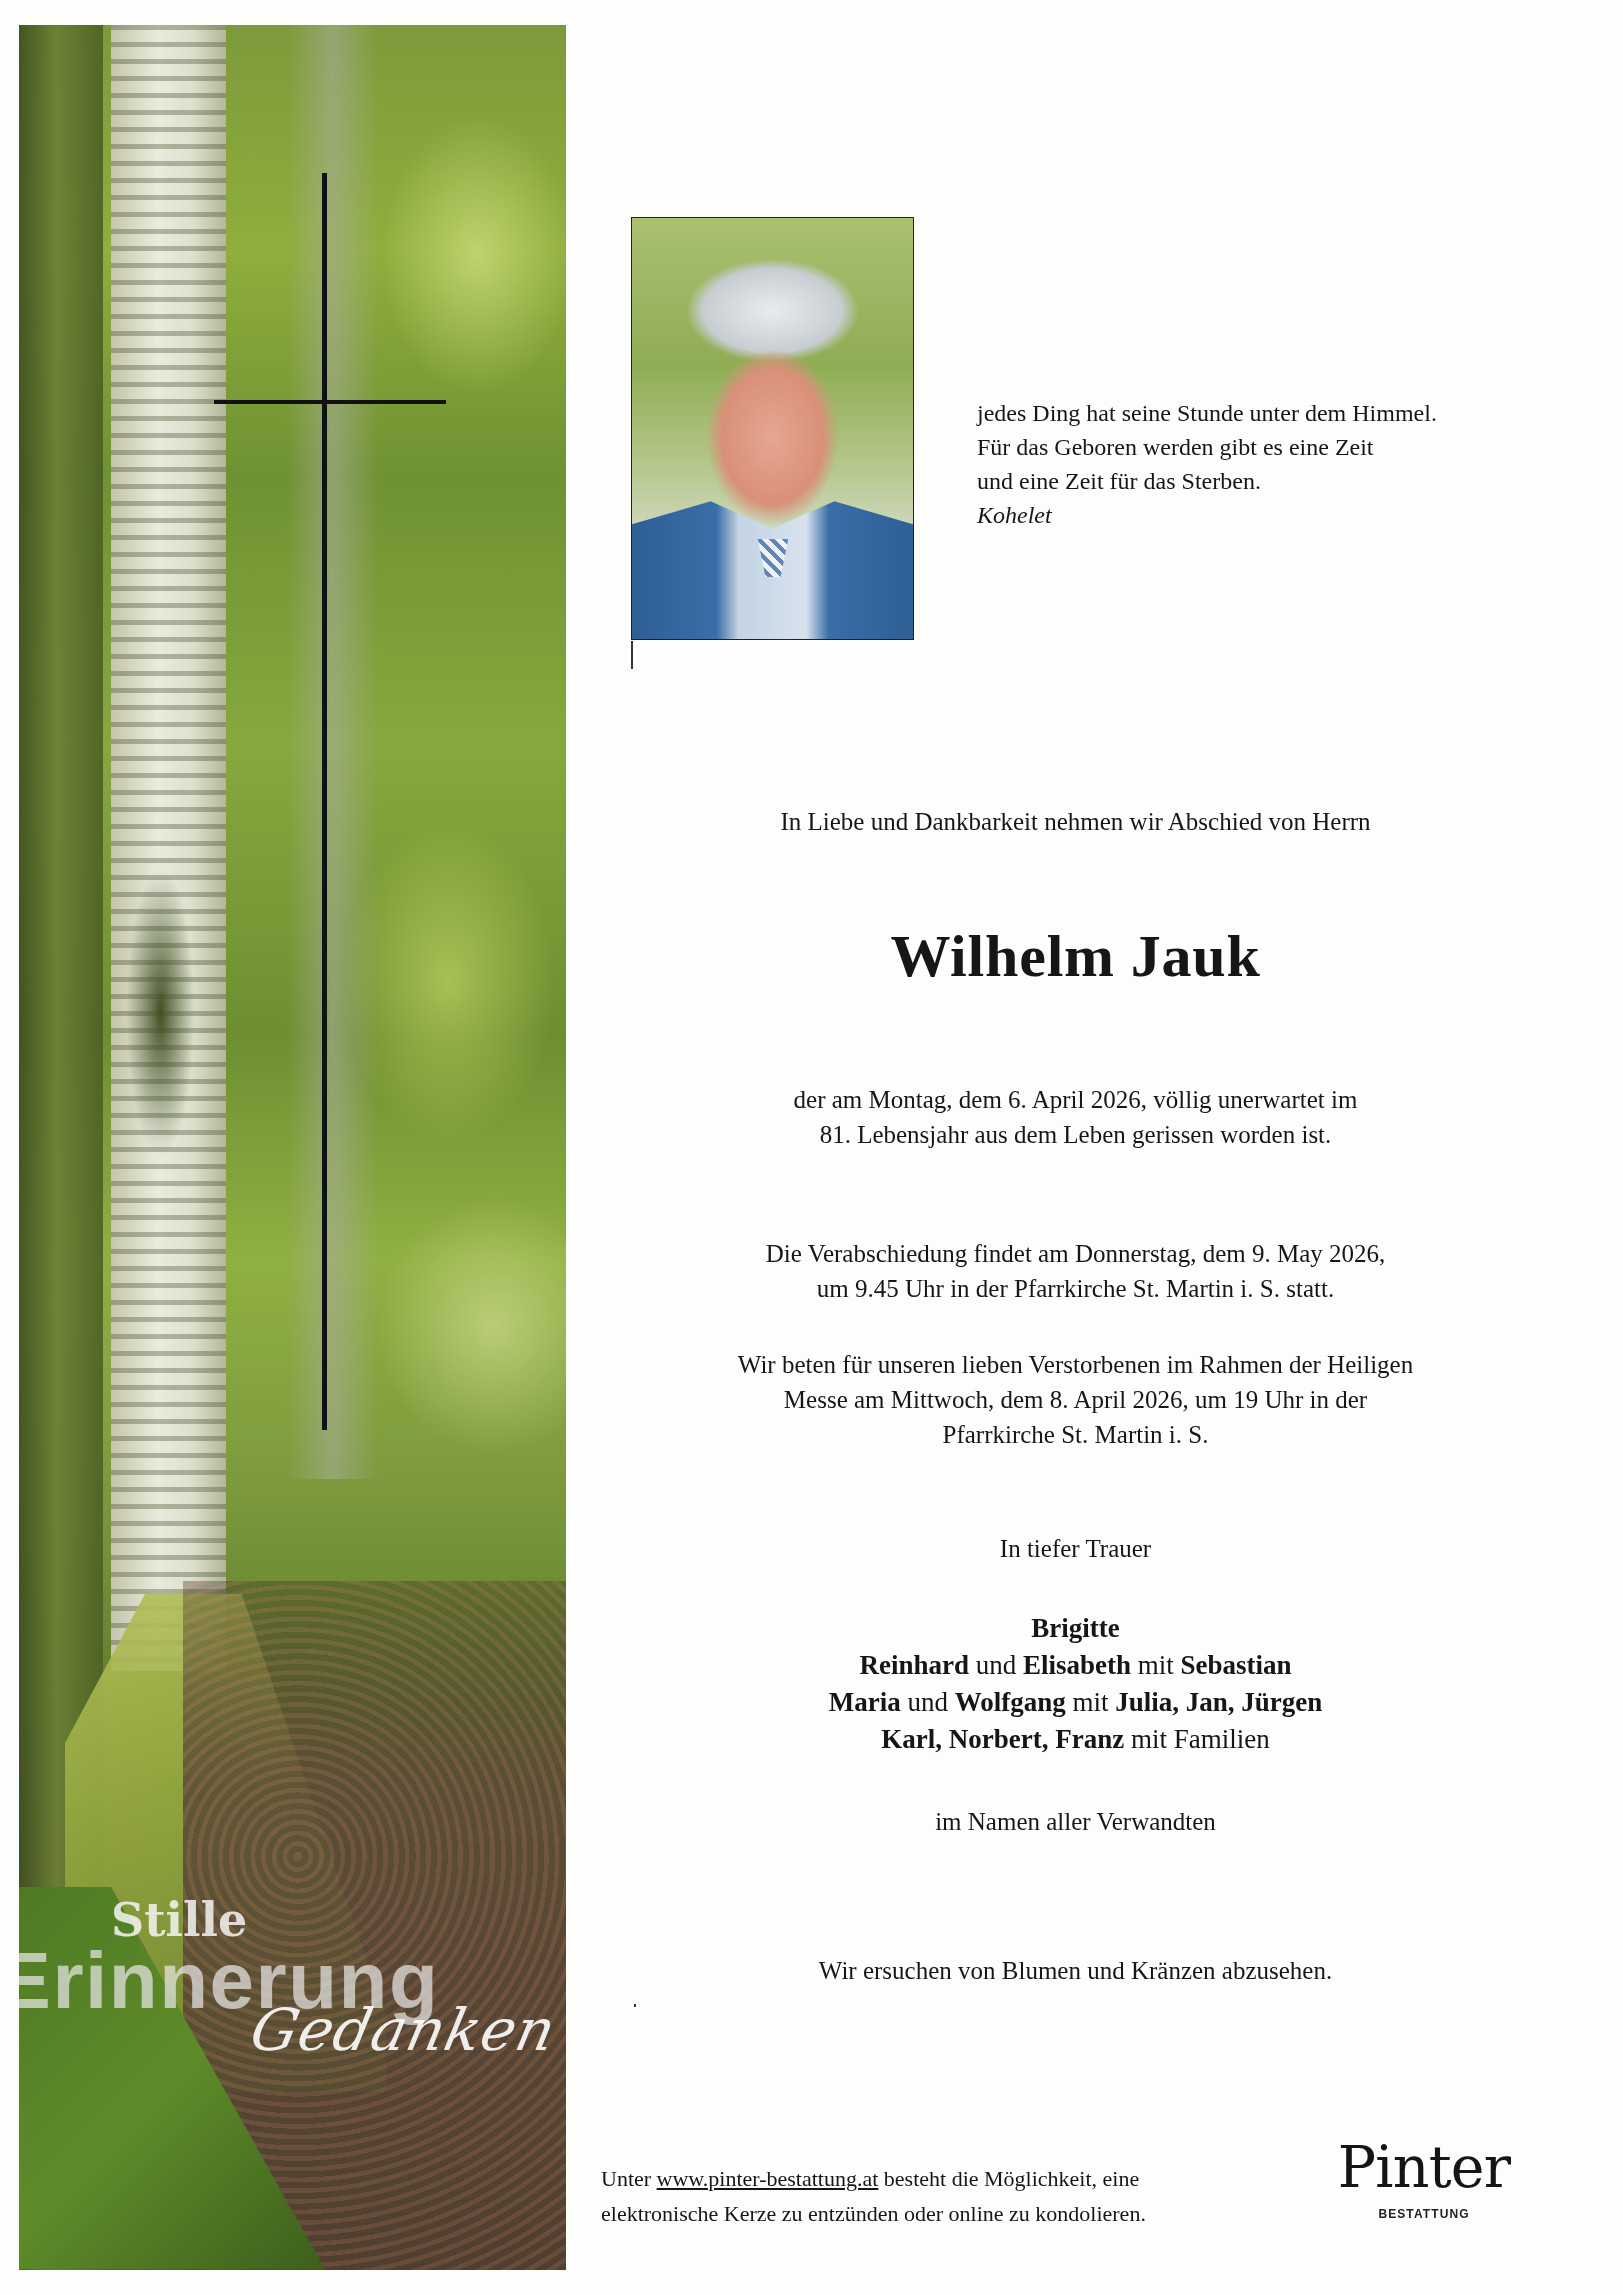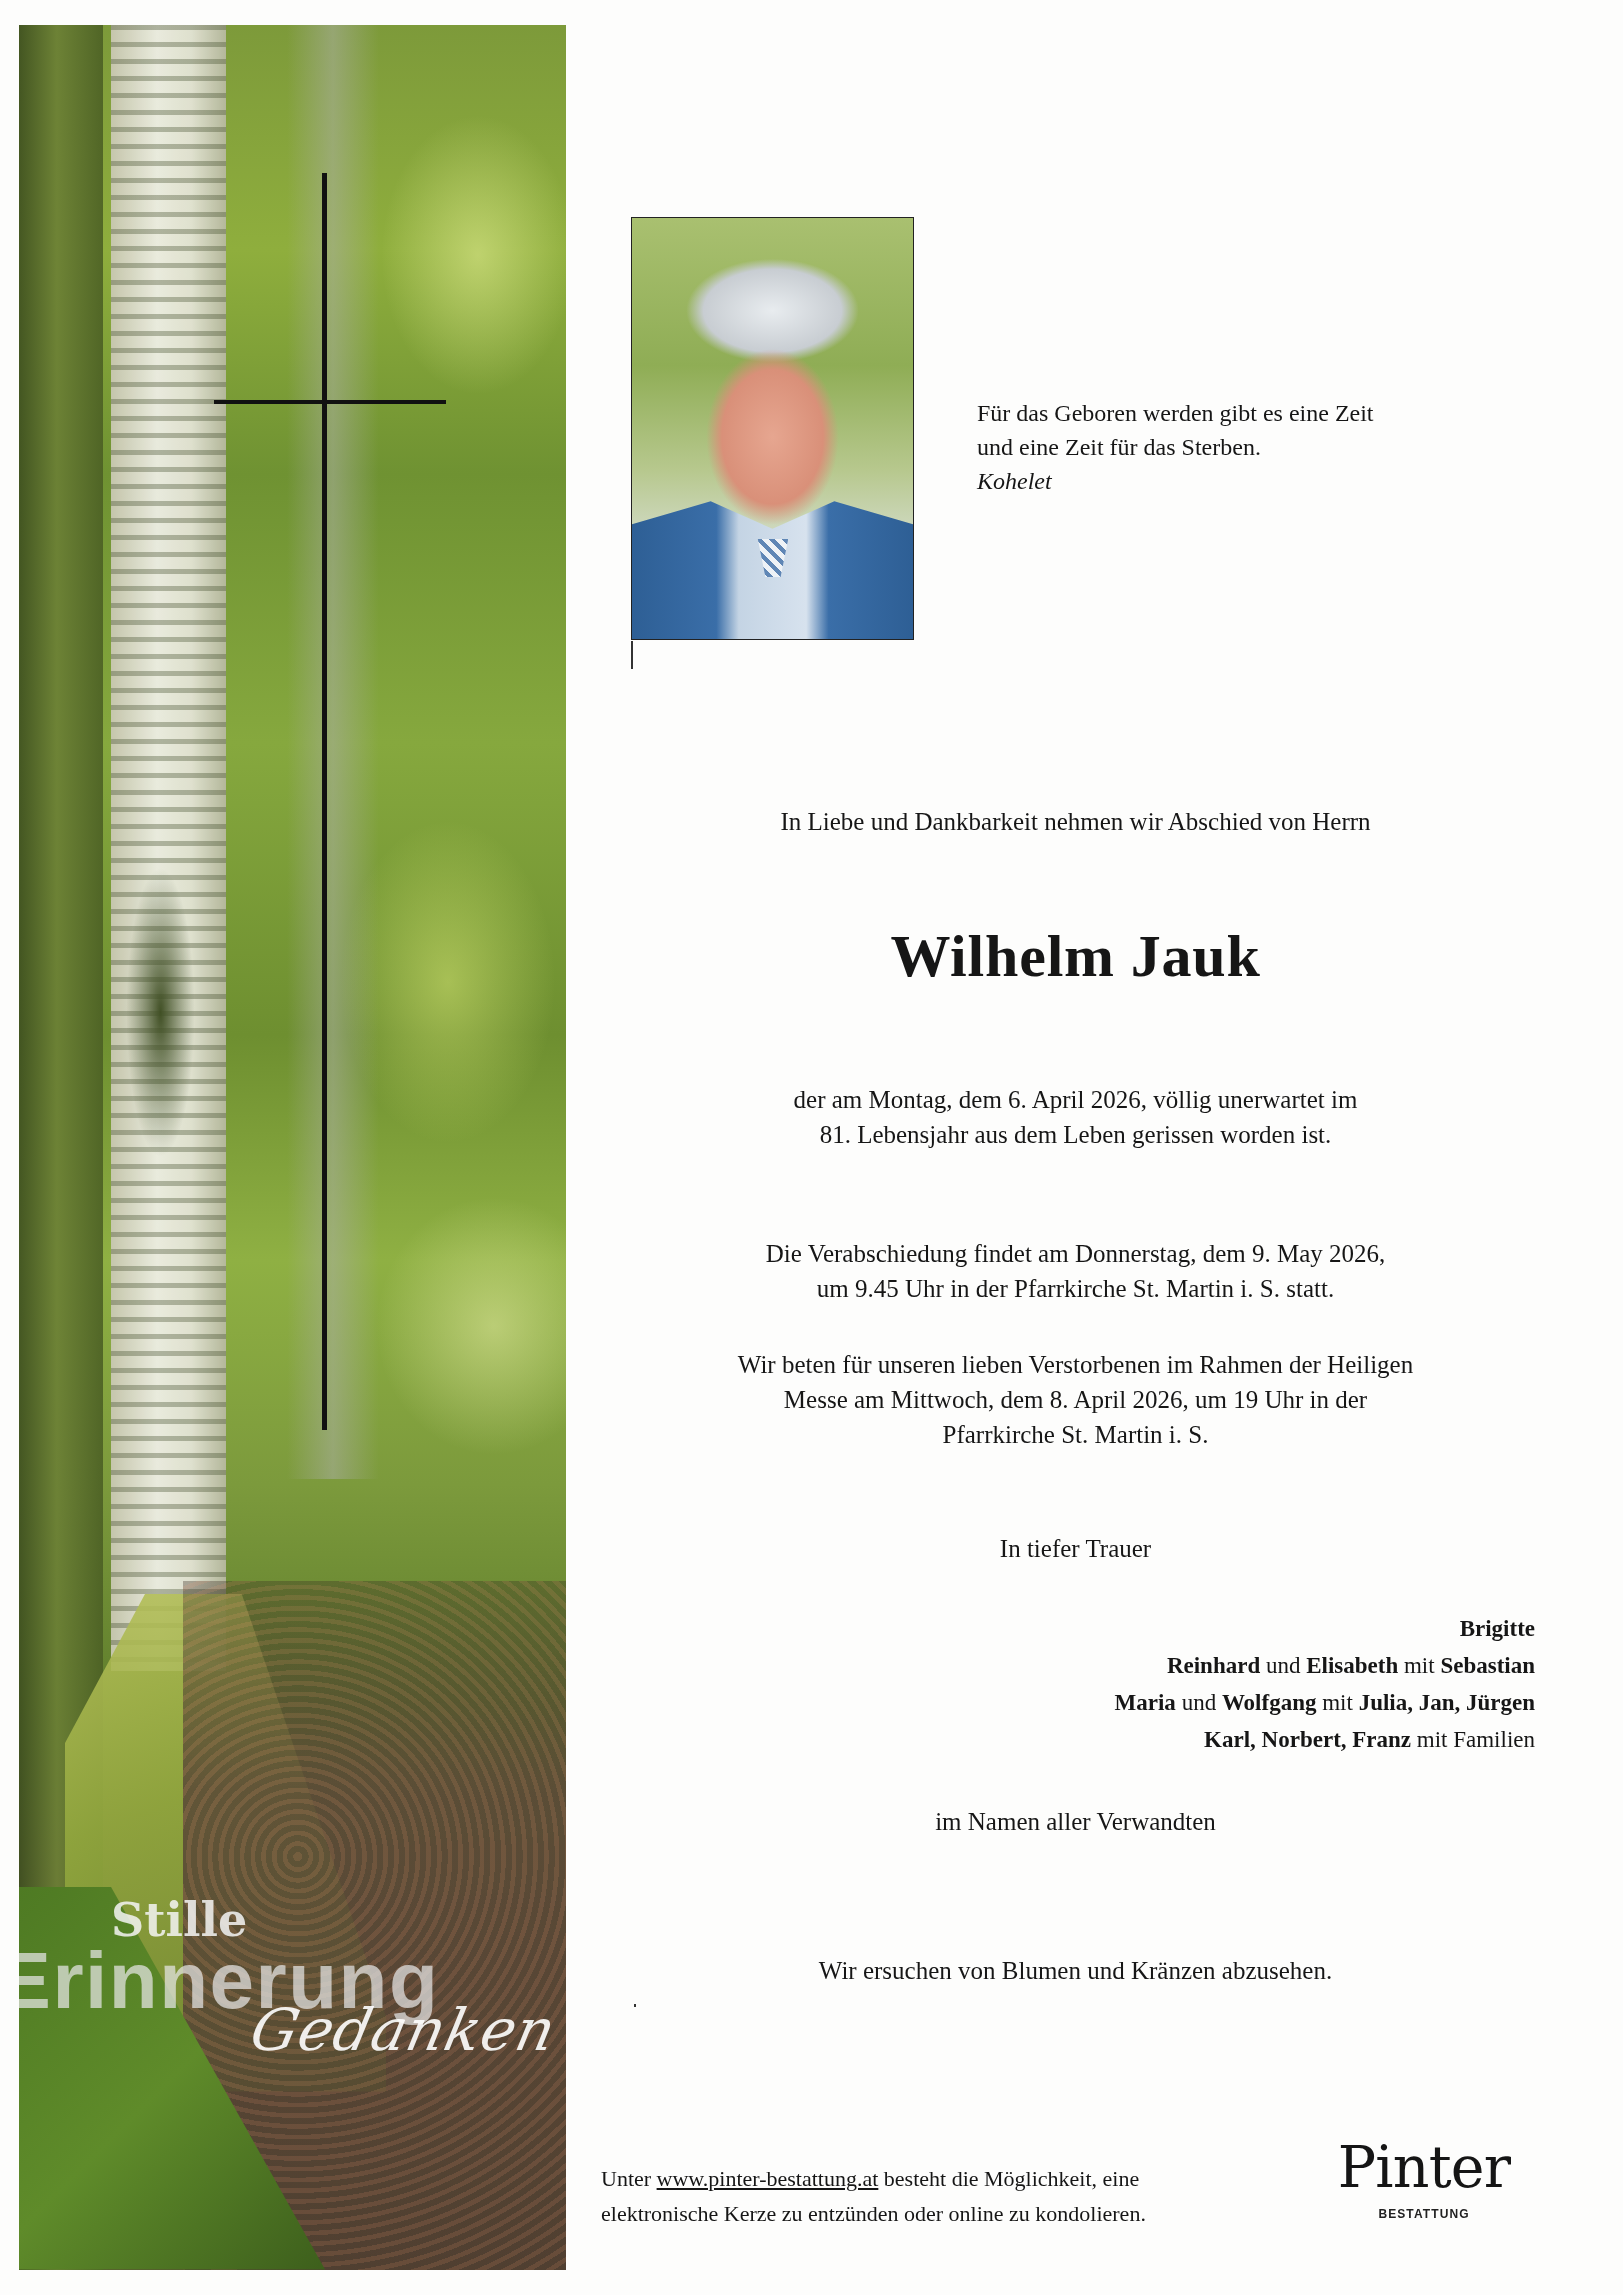--- a/index.html
+++ b/index.html
@@ -117,21 +117,21 @@
 
   .center-col {
     position: absolute; left: 616px; width: 919px; text-align: center;
   }
   .intro { top: 808px; font-size: 25px; }
   .name { top: 922px; font-size: 60px; font-weight: bold; letter-spacing: 0.8px; }
   .death { top: 1082px; font-size: 25px; line-height: 35px; }
   .farewell { top: 1236px; font-size: 25px; line-height: 35px; }
   .prayer { top: 1347px; font-size: 25px; line-height: 35px; }
   .grief { top: 1535px; font-size: 25px; }
-  .mourners { top: 1610px; font-size: 23px; line-height: 37px; text-align: right; }
+  .mourners { top: 1610px; font-size: 27px; line-height: 37px; }
   .mourners b { font-weight: bold; }
   .relatives { top: 1808px; font-size: 25px; }
   .flowers { top: 1957px; font-size: 25px; }
 
   .stray-dot {
     position: absolute; left: 634px; top: 2004px; width: 2.3px; height: 3.1px; background: #333;
   }
 
   .footer {
     position: absolute; left: 601px; top: 2161px; font-size: 22px; line-height: 35px;
@@ -169,20 +169,21 @@
   <div class="overlay-gedanken">Gedanken</div>
 </div>
 
 <div class="portrait" title="Portrait photo of Wilhelm Jauk">
   <div class="jacket"></div>
   <div class="tie"></div>
 </div>
 <div class="photo-tick"></div>
 
 <div class="quote">
+  <div>jedes Ding hat seine Stunde unter dem Himmel.</div>
   <div>Für das Geboren werden gibt es eine Zeit</div>
   <div>und eine Zeit für das Sterben.</div>
   <div class="src">Kohelet</div>
 </div>
 
 <div class="center-col intro">In Liebe und Dankbarkeit nehmen wir Abschied von Herrn</div>
 <div class="center-col name">Wilhelm Jauk</div>
 
 <div class="center-col death">
   <div>der am Montag, dem 6. April 2026, völlig unerwartet im</div>

